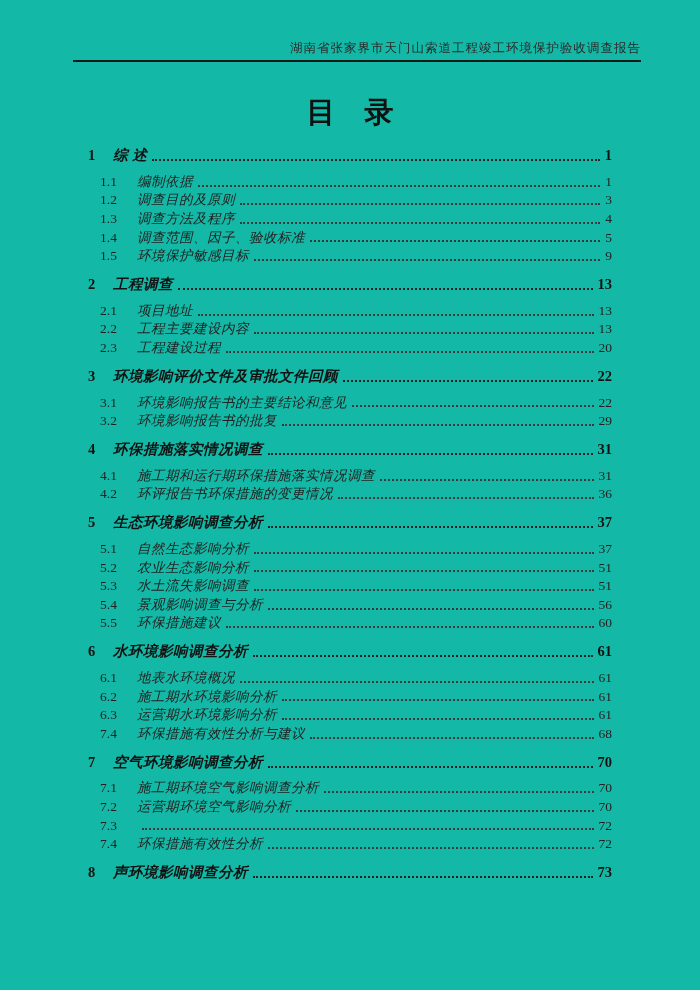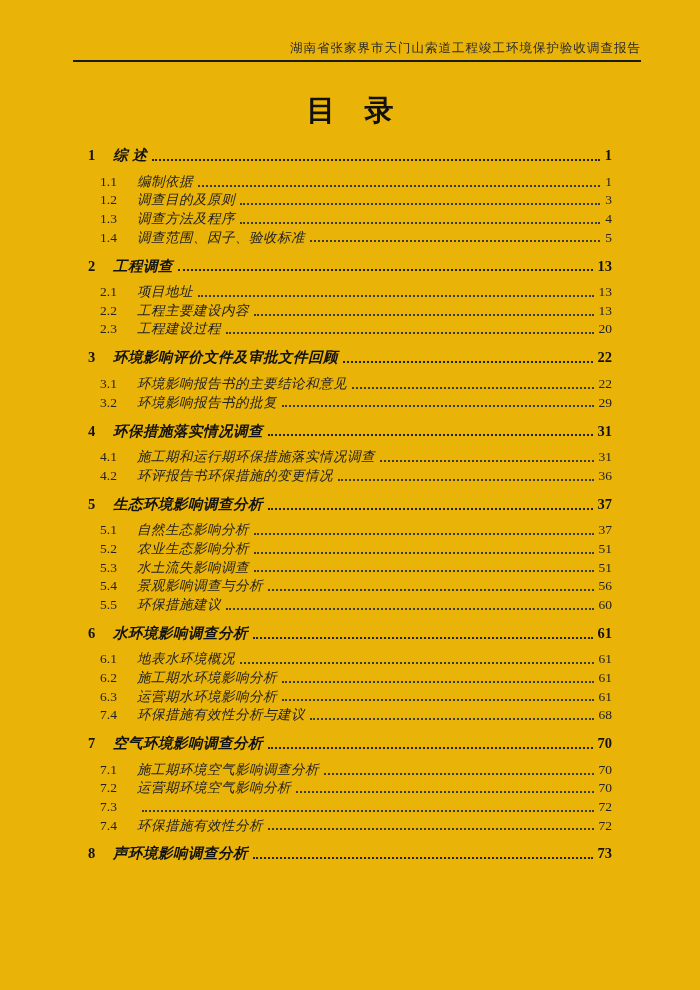--- a/index.html
+++ b/index.html
@@ -4,21 +4,21 @@
 <style>
   html, body {
     margin: 0;
     padding: 0;
     background: #ffffff;
   }
   .page {
     position: relative;
     width: 700px;
     height: 990px;
-    background: #eab308;
+    background: #14b8a6;
     font-family: "Liberation Serif", "DejaVu Serif", serif;
     color: #1c1c1c;
     overflow: hidden;
   }
   
   .header {
     margin: 42px 59px 0 73px;
     border-bottom: 2px solid #1a1a1a;
     padding-bottom: 4px;
   }
@@ -30,21 +30,20 @@
     letter-spacing: 1px;
   }
   
   .doc-title {
     margin: 34px 0 0 0;
     text-align: center;
     font-size: 29px;
     font-weight: bold;
     line-height: 1.15;
     color: #111111;
-    font-family: Liberation Mono, monospace;
   }
   
   .toc {
     margin: 15px 88px 0 88px;
   }
   .toc-row {
     display: flex;
     align-items: flex-end;
     white-space: nowrap;
     height: 18.6px;
@@ -123,20 +122,26 @@
     <span class="toc-label">调查方法及程序</span>
     <span class="toc-dots"></span>
     <span class="toc-page">4</span>
   </div>
       <div class="toc-row level-2">
     <span class="toc-num">1.4</span>
     <span class="toc-label">调查范围、因子、验收标准</span>
     <span class="toc-dots"></span>
     <span class="toc-page">5</span>
   </div>
+      <div class="toc-row level-2">
+    <span class="toc-num">1.5</span>
+    <span class="toc-label">环境保护敏感目标</span>
+    <span class="toc-dots"></span>
+    <span class="toc-page">9</span>
+  </div>
       <div class="toc-row level-1">
     <span class="toc-num">2</span>
     <span class="toc-label">工程调查</span>
     <span class="toc-dots"></span>
     <span class="toc-page">13</span>
   </div>
       <div class="toc-row level-2">
     <span class="toc-num">2.1</span>
     <span class="toc-label">项目地址</span>
     <span class="toc-dots"></span>

